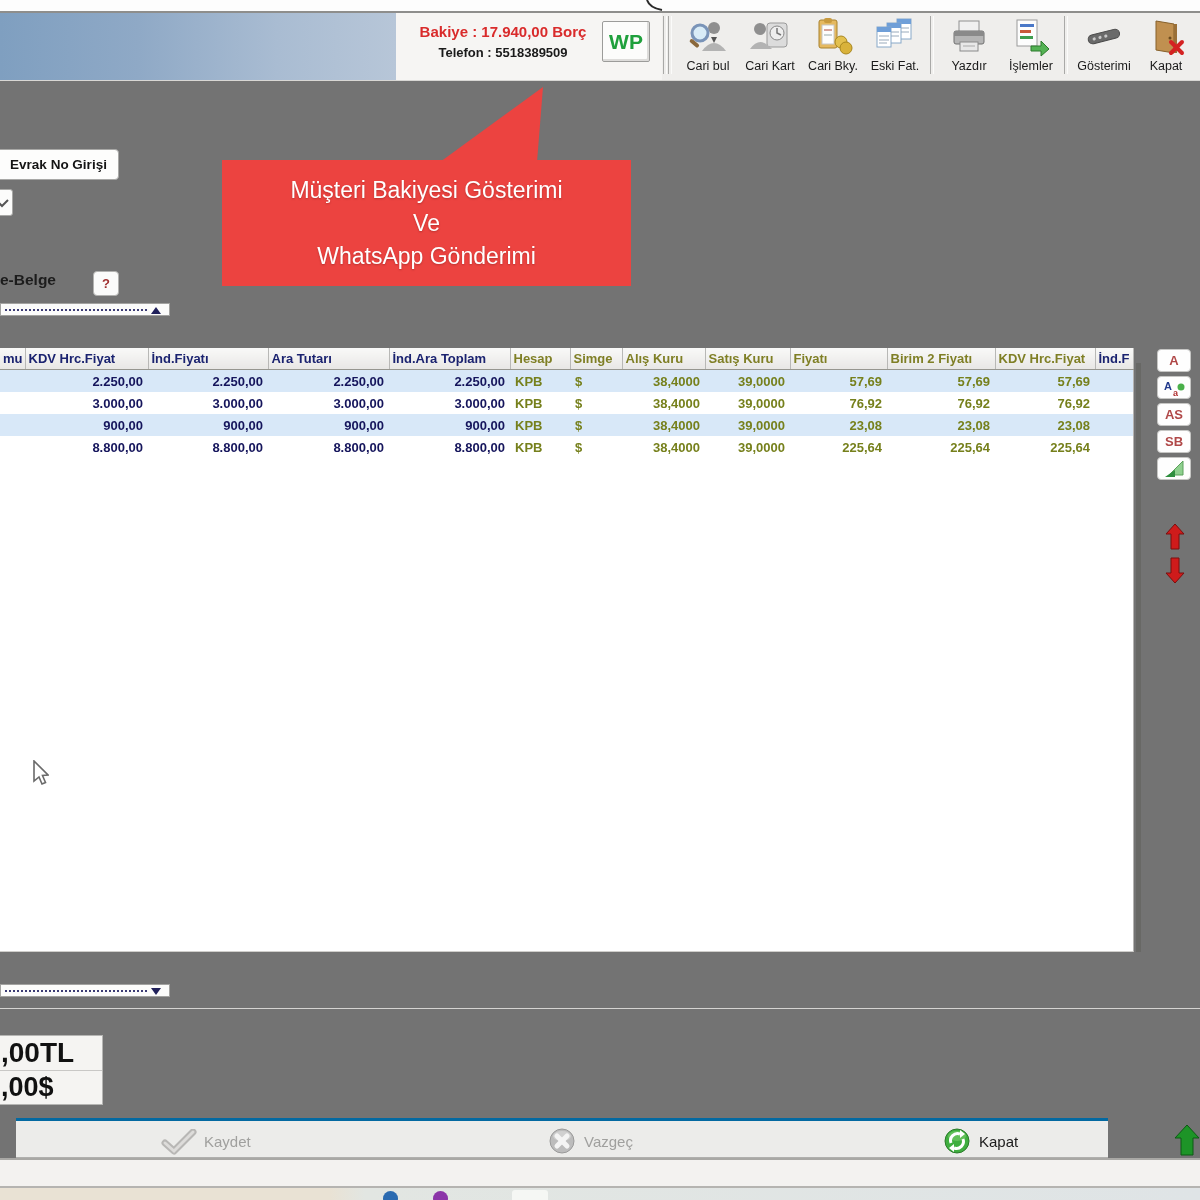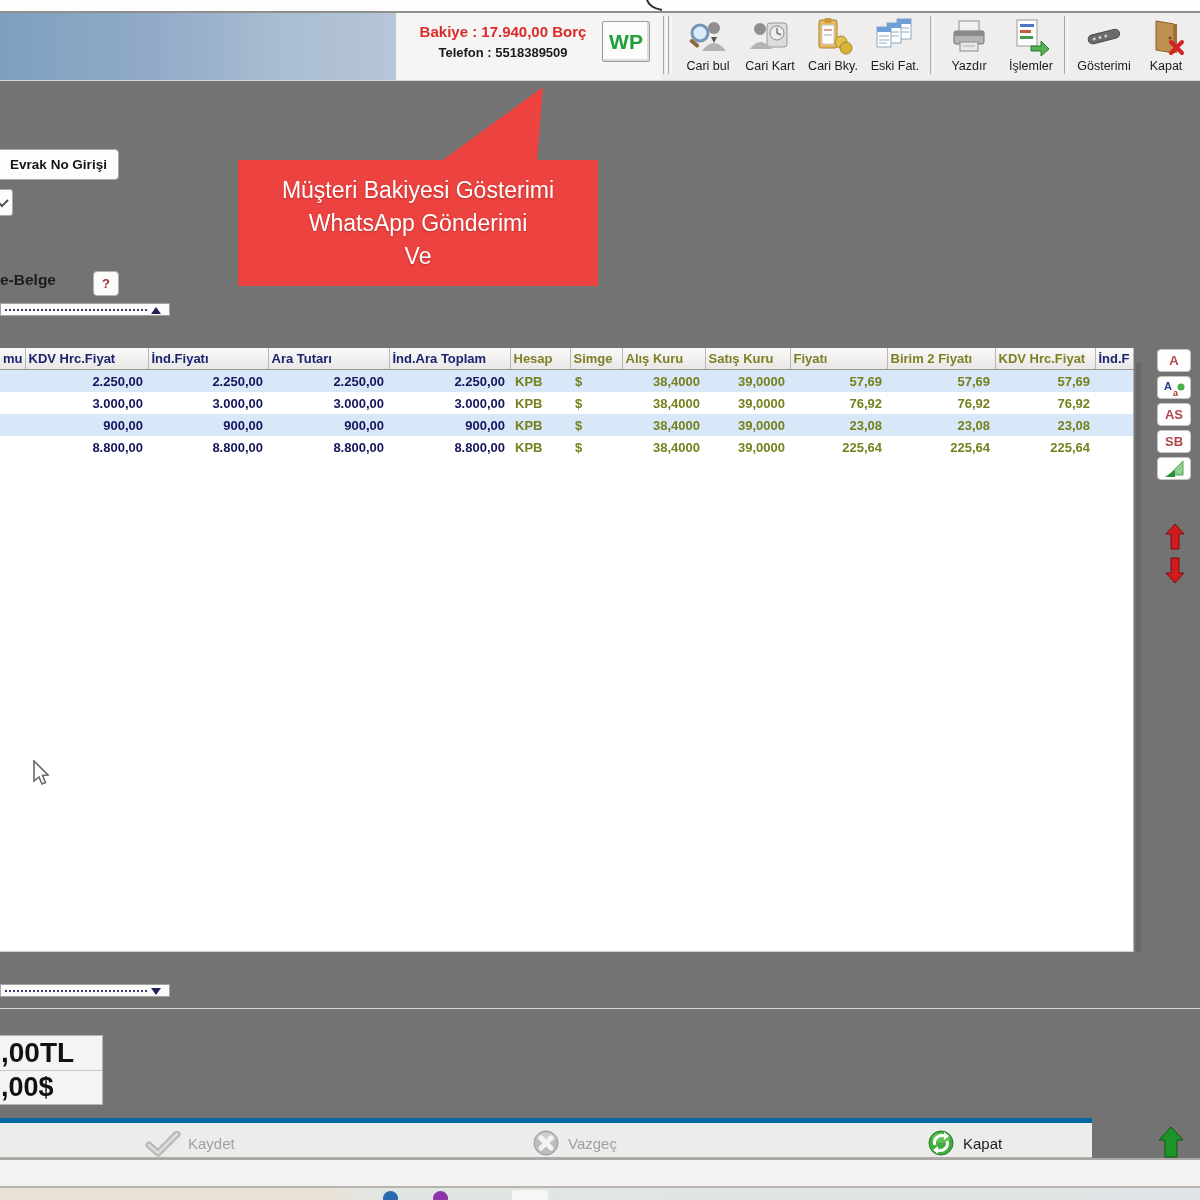--- a/index.html
+++ b/index.html
@@ -19,21 +19,21 @@
   #phone-text{left:2px;top:32px;width:210px;text-align:center;color:#1a1a1a;font-weight:700;font-size:13px;}
   #wp-button{left:206px;top:8px;width:46px;height:39px;background:#fcfcfb;border:1px solid #9c9c9a;
     border-radius:2px;box-shadow:inset -2px -2px 0 #dddcda;color:#1fa03c;font-weight:700;font-size:21px;
     display:flex;align-items:center;justify-content:center;}
   .tb-sep{top:3px;width:2px;height:58px;border-left:1px solid #a9a9a7;border-right:1px solid #fbfbfa;}
   .tb-item{top:2px;width:58px;height:63px;text-align:center;cursor:default;}
   .tb-item .ticon{height:42px;display:flex;align-items:flex-end;justify-content:center;}
   .tb-item .tlabel{font-size:12.5px;color:#1a1a1a;margin-top:2px;white-space:nowrap;}
 
   
-  #callout-box{left:238px;top:160px;width:360px;height:126px;background:#ec4340;color:#fff;
+  #callout-box{left:222px;top:160px;width:409px;height:126px;background:#ec4340;color:#fff;
     text-align:center;font-size:23px;line-height:33px;padding-top:14px;box-sizing:border-box;
     text-shadow:0 1px 2px rgba(90,20,20,.35);}
 
   
   #evrak-button{left:-8px;top:149px;width:127px;height:31px;background:#fdfdfc;border:1px solid #a8a8a6;
     border-radius:4px;font-weight:700;font-size:13.5px;color:#141414;display:flex;align-items:center;
     justify-content:center;padding-left:6px;box-sizing:border-box;}
   #combo-stub{left:-16px;top:189px;width:29px;height:27px;background:#fcfcfb;border:1px solid #a8a8a6;
     border-radius:3px;display:flex;align-items:center;justify-content:flex-end;padding-right:3px;box-sizing:border-box;}
   #ebelge-label{left:0;top:271px;font-weight:700;font-size:15.5px;color:#1c1c1c;}
@@ -72,22 +72,22 @@
   
   #totals-box{left:-12px;top:1035px;width:115px;height:70px;background:#f5f4f2;border:1px solid #b5b5b3;box-sizing:border-box;}
   .total-row{position:absolute;left:0;width:100%;height:34px;font-weight:700;color:#111;
     display:flex;align-items:center;padding-left:12px;box-sizing:border-box;}
   #total-tl{top:0;font-size:28px;}
   #total-usd{top:34px;font-size:27px;border-top:1px solid #c9c8c6;}
 
   #panel-line{left:0;top:1008px;width:1200px;height:1px;background:#d5d4d2;}
 
   
-  #footer-bar{left:0;top:1118px;width:1092px;height:40px;background:#ececea;
-    border-top:5px solid #0369a1;border-bottom:1px solid #b0b0ae;box-sizing:border-box;}
+  #footer-bar{left:16px;top:1118px;width:1092px;height:40px;background:#ececea;
+    border-top:3px solid #0369a1;border-bottom:1px solid #b0b0ae;box-sizing:border-box;}
   .foot-label{position:absolute;top:12px;font-size:15px;}
   .dim{color:#a0a09e;} .dark{color:#1c1c1c;}
 
   #bottom-strip{left:0;top:1158px;width:1200px;height:30px;background:#f3f2f0;
     border-top:2px solid #a9a8a5;border-bottom:2px solid #b5b4b1;box-sizing:border-box;}
 
   
   #taskbar{left:0;top:1188px;width:1200px;height:12px;
     background:linear-gradient(90deg,#e9e2d4 0px,#e9e2d4 330px,#e2e6e2 365px,#dfe4e6 100%);}
   .task-dot{position:absolute;top:3px;width:15px;height:15px;border-radius:50%;}
@@ -239,22 +239,22 @@
         </div>
       <div class="tlabel">Kapat</div>
     </div>
   </div>
 
   <svg class="abs" style="left:400px;top:84px" width="160" height="80">
     <polygon points="143,3 40,78 137,78" fill="#ec4340"></polygon>
   </svg>
   <div class="abs" id="callout-box">
     <div>Müşteri Bakiyesi Gösterimi</div>
+    <div>Ve</div>
     <div>WhatsApp Gönderimi</div>
-    <div>Ve</div>
   </div>
 
   <div class="abs" id="evrak-button">Evrak No Girişi</div>
   <div class="abs" id="combo-stub">
     <svg width="14" height="10">
       <path d="M1 2 L7 8 L13 2" stroke="#555" stroke-width="2" fill="none"></path>
     </svg>
   </div>
   <div class="abs" id="ebelge-label">e-Belge</div>
   <div class="abs" id="help-button">?</div>

